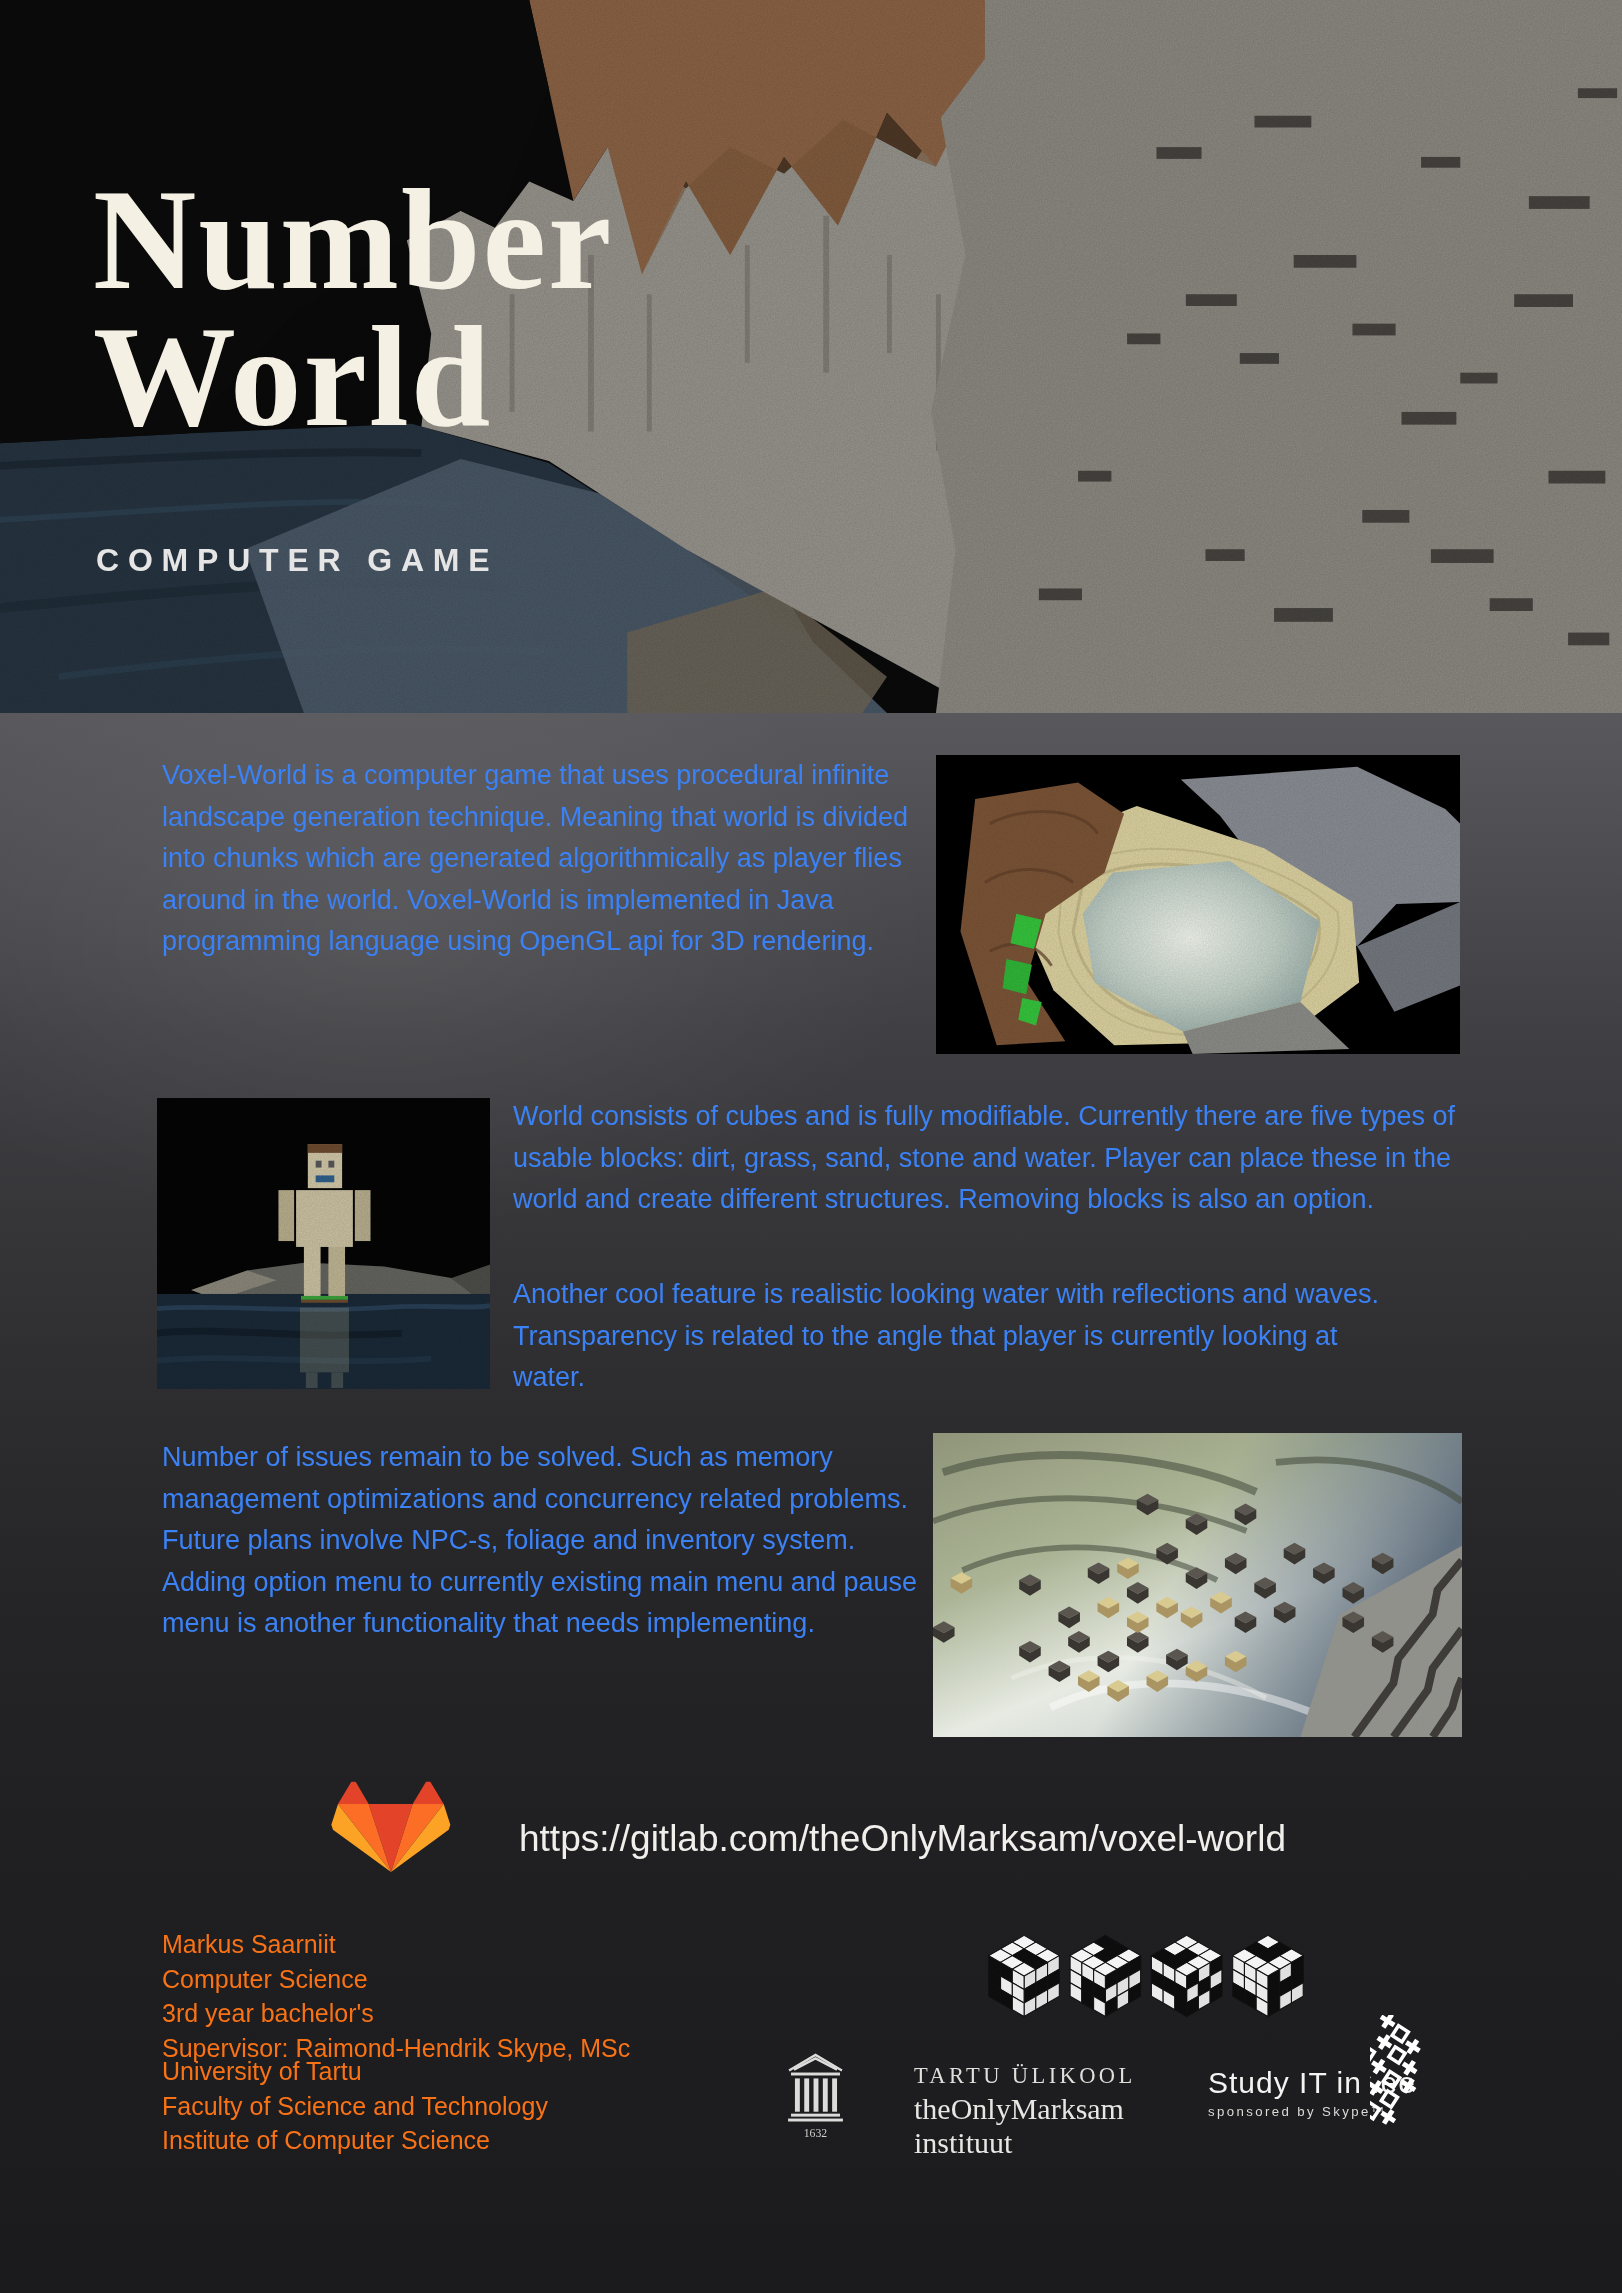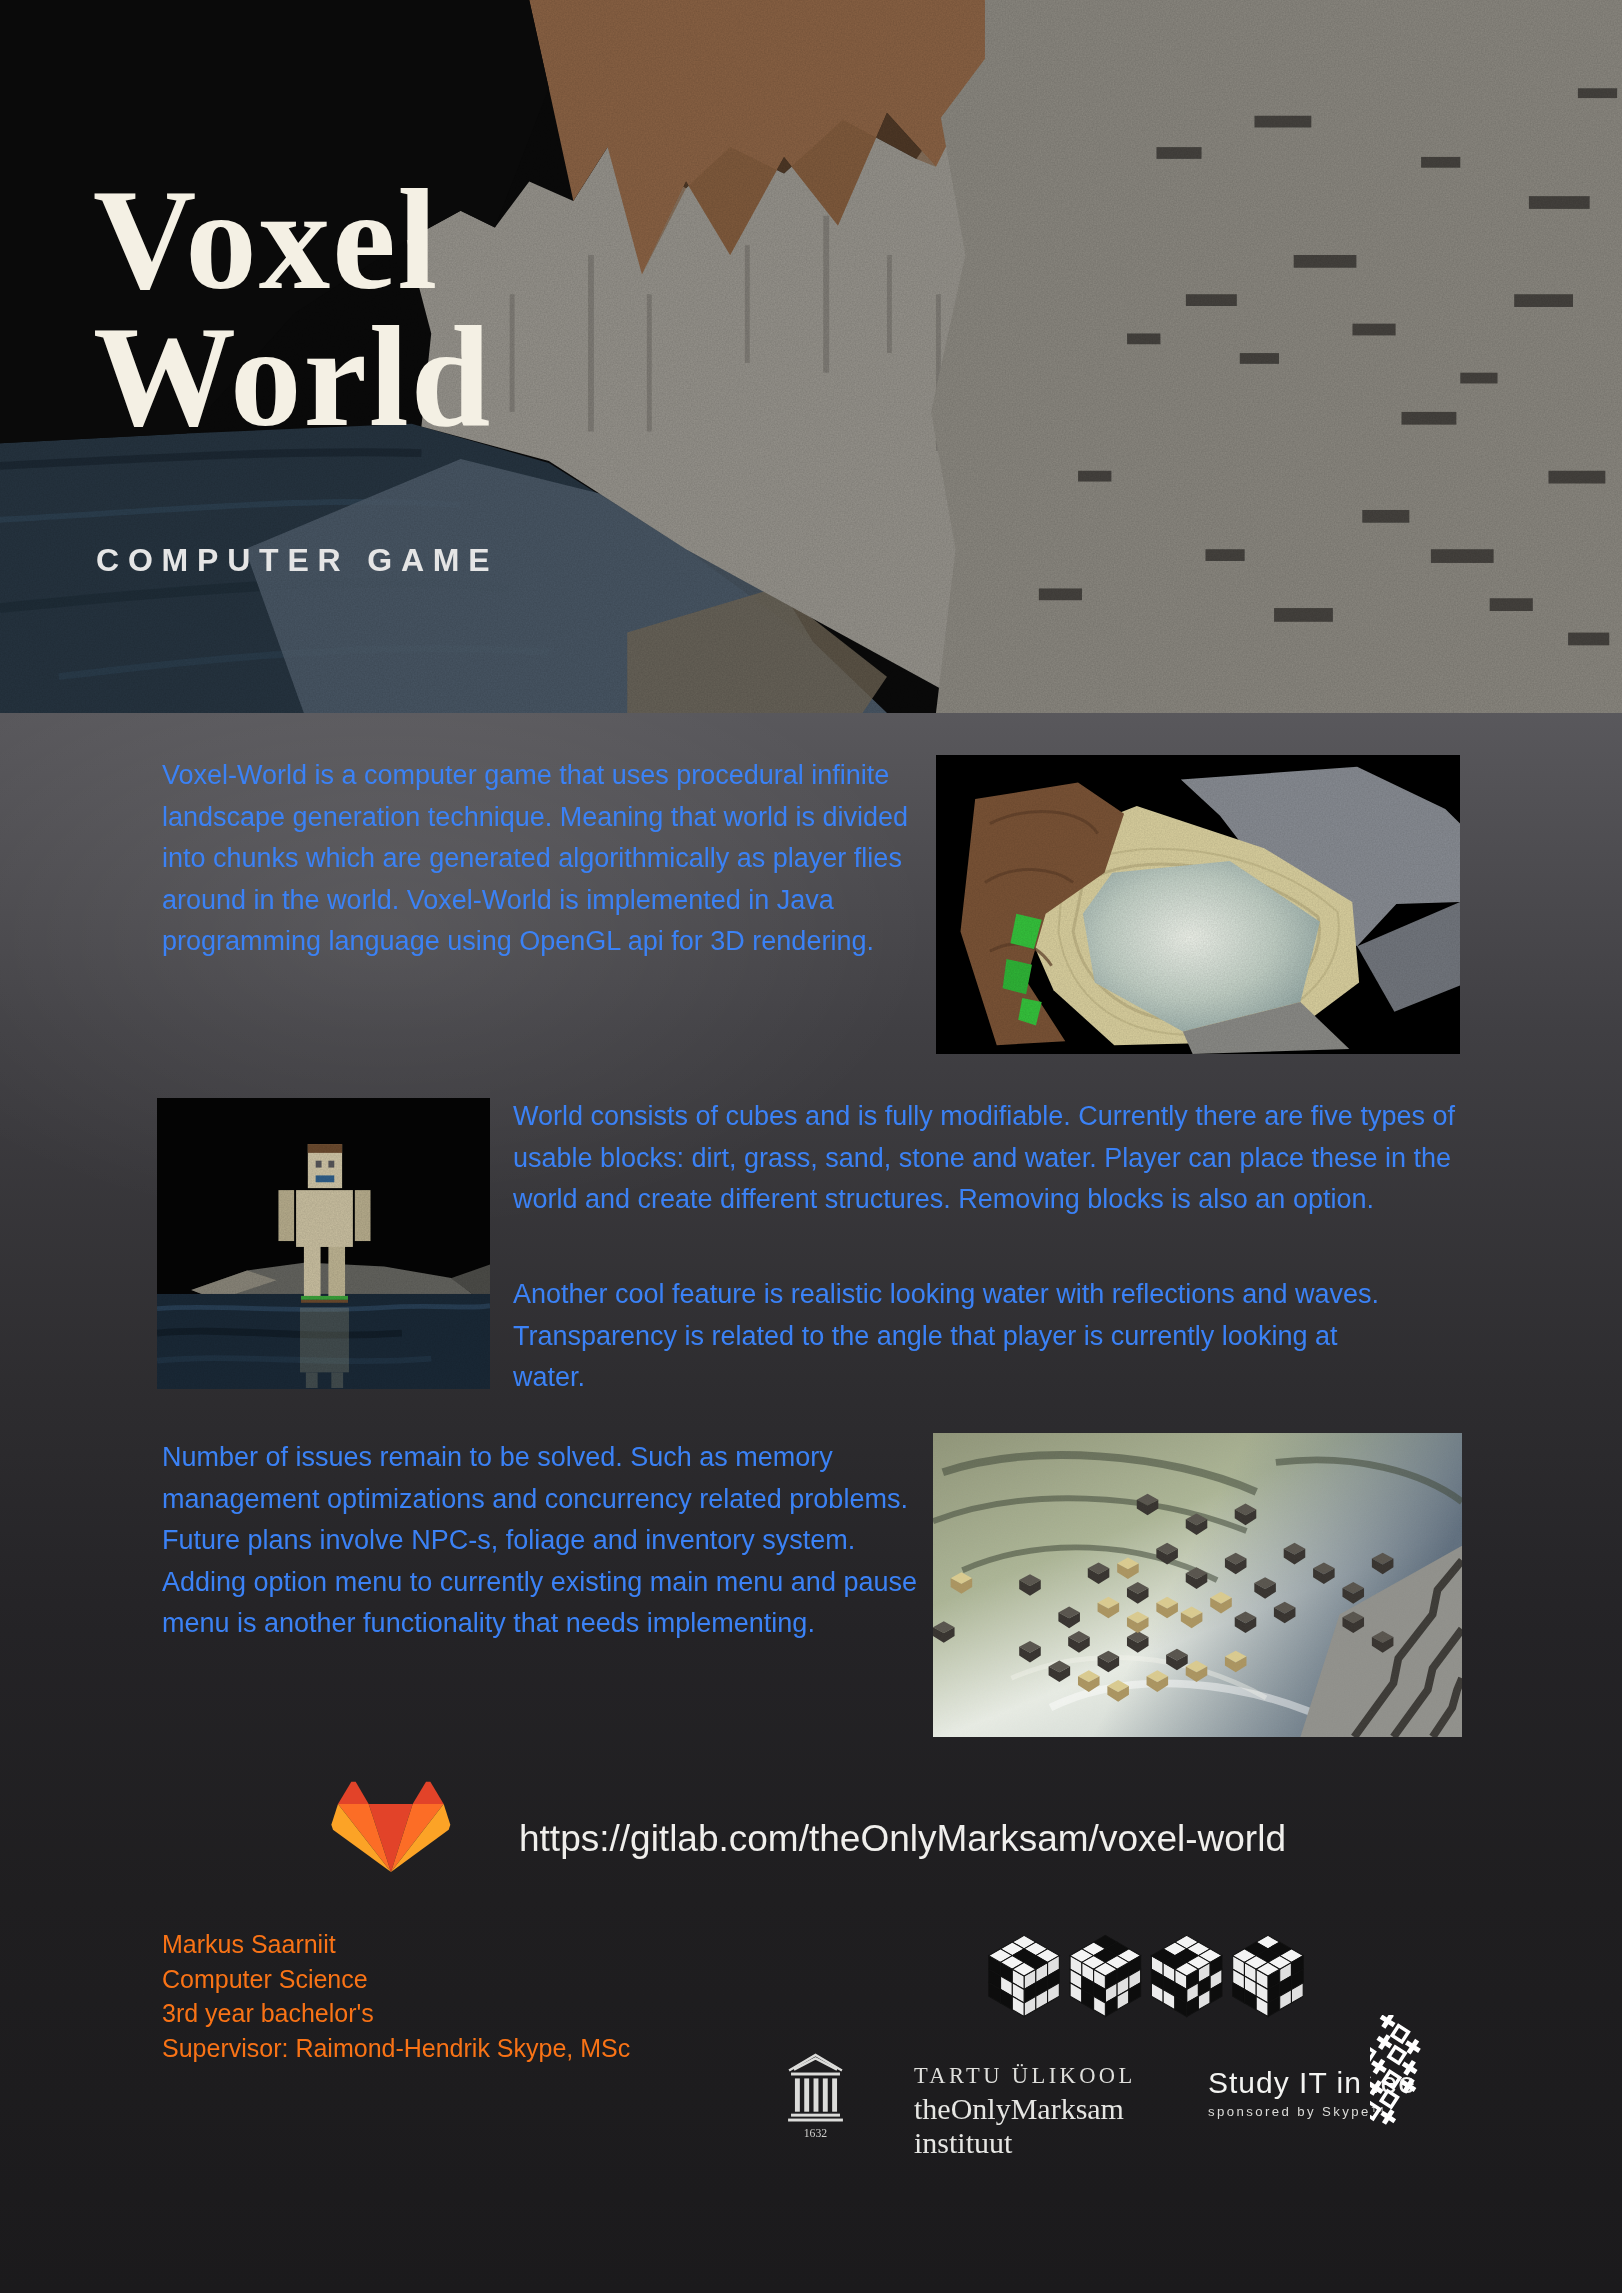--- a/index.html
+++ b/index.html
@@ -125,21 +125,21 @@
         <rect x="1300" y="620" width="60" height="14"></rect>
           <rect x="1600" y="645" width="42" height="13"></rect>
         <rect x="1100" y="480" width="34" height="11"></rect>
           <rect x="1060" y="600" width="44" height="12"></rect>
       </g>
       <rect x="0" y="0" width="1655" height="727" filter="url(#grainDark)" opacity="0.35"></rect>
       <polygon points="0,0 540,0 560,90 505,232 470,215 415,245 300,320 190,442 0,452" fill="#0a0a0a"></polygon>
       <polygon points="1005,0 1655,0 1655,60 1340,0" fill="#0a0a0a" opacity="0"></polygon>
     </svg>
     <div class="abs title">
-      <div>Voxel</div>
+      <div>Number</div>
       <div>World</div>
     </div>
     <div class="abs subtitle">COMPUTER GAME</div>
   </div>
 
   <div class="abs below-hero"></div>
   <div class="abs glow"></div>
 
   <div class="abs para p-intro">Voxel-World is a computer game that uses procedural infinite landscape generation technique. Meaning that world is divided into chunks which are generated algorithmically as player flies around in the world. Voxel-World is implemented in Java programming language using OpenGL api for 3D rendering.</div>
   <div class="abs para p-blocks">World consists of cubes and is fully modifiable. Currently there are five types of usable blocks: dirt, grass, sand, stone and water. Player can place these in the world and create different structures. Removing blocks is also an option.</div>
@@ -310,20 +310,25 @@
       <polygon points="33.8,7.3 35.8,13.5 35.3,15 18,27.7" fill="#fca326"></polygon>
     </svg>
   </div>
   <div class="abs url">https://gitlab.com/theOnlyMarksam/voxel-world</div>
 
   <div class="abs credits credits1">
     <div>Markus Saarniit</div>
     <div>Computer Science</div>
     <div>3rd year bachelor's</div>
     <div>Supervisor: Raimond-Hendrik Skype, MSc</div>
+  </div>
+  <div class="abs credits credits2">
+    <div>University of Tartu</div>
+    <div>Faculty of Science and Technology</div>
+    <div>Institute of Computer Science</div>
   </div>
 
   <div class="abs cubes-wrap">
     <svg id="cubes-svg" viewBox="0 0 340 124">
         <polygon points="45.0,24.6 57.0,31.5 45.0,38.4 33.0,31.5" fill="#f4f4f4" stroke="#111" stroke-width="1.1"></polygon>
         <polygon points="9.0,45.3 21.0,52.2 21.0,66.0 9.0,59.1" fill="#0d0d0d" stroke="#111" stroke-width="1.1"></polygon>
         <polygon points="45.0,66.0 57.0,59.1 57.0,72.9 45.0,79.8" fill="#e0e0e0" stroke="#111" stroke-width="1.1"></polygon>
         <polygon points="33.0,31.5 45.0,38.4 33.0,45.3 21.0,38.4" fill="#f4f4f4" stroke="#111" stroke-width="1.1"></polygon>
         <polygon points="9.0,59.1 21.0,66.0 21.0,79.8 9.0,72.9" fill="#0d0d0d" stroke="#111" stroke-width="1.1"></polygon>
         <polygon points="45.0,79.8 57.0,72.9 57.0,86.7 45.0,93.6" fill="#0d0d0d" stroke="#111" stroke-width="1.1"></polygon>

